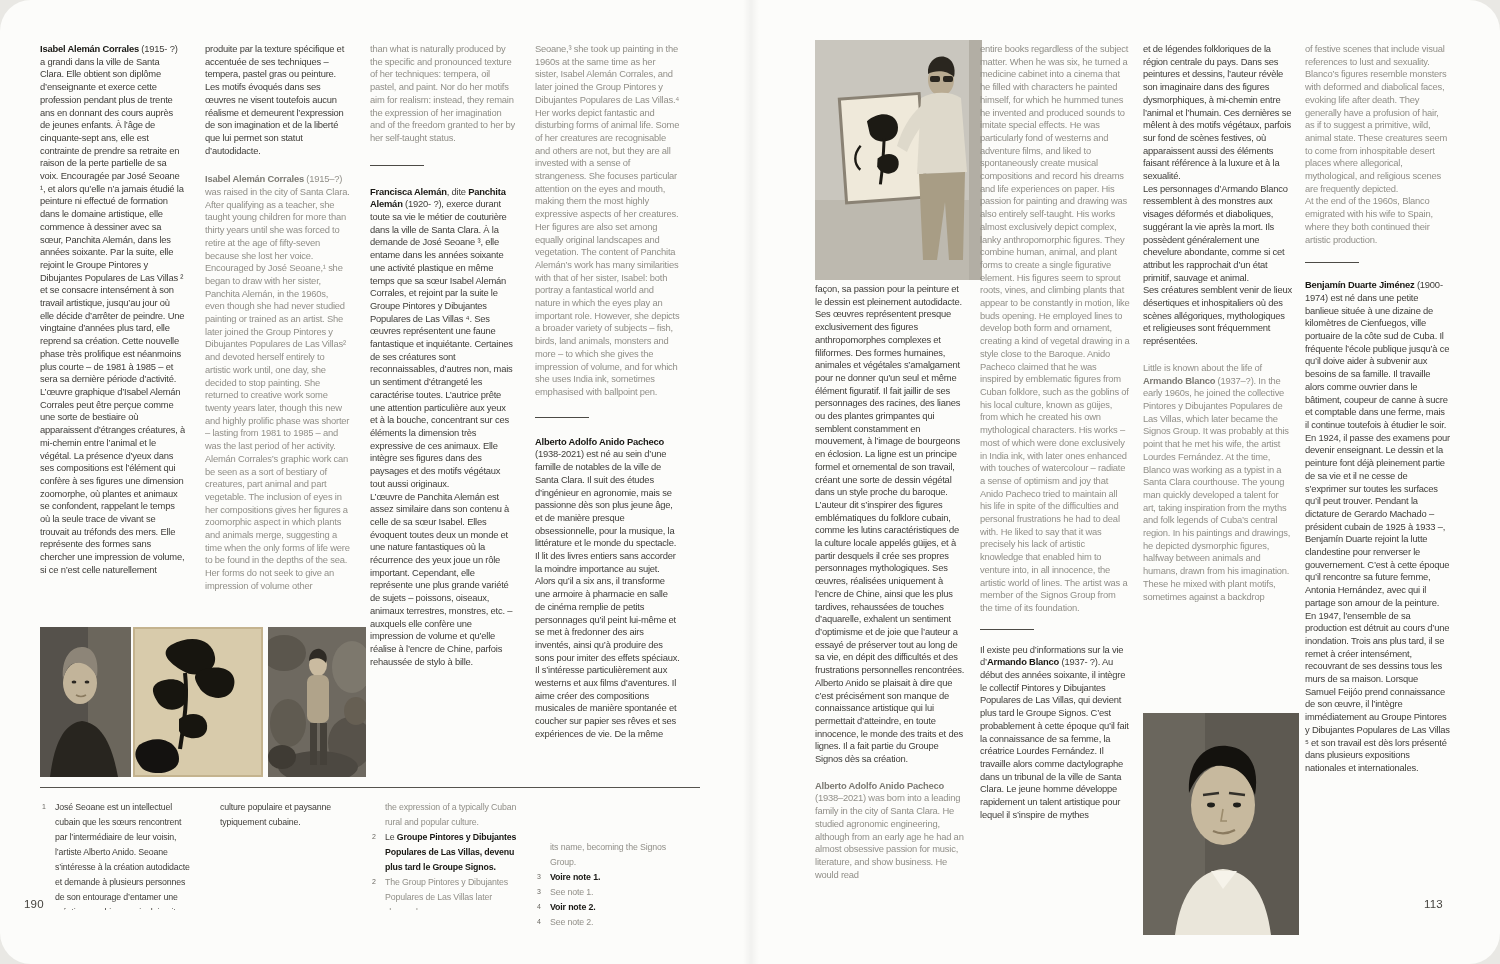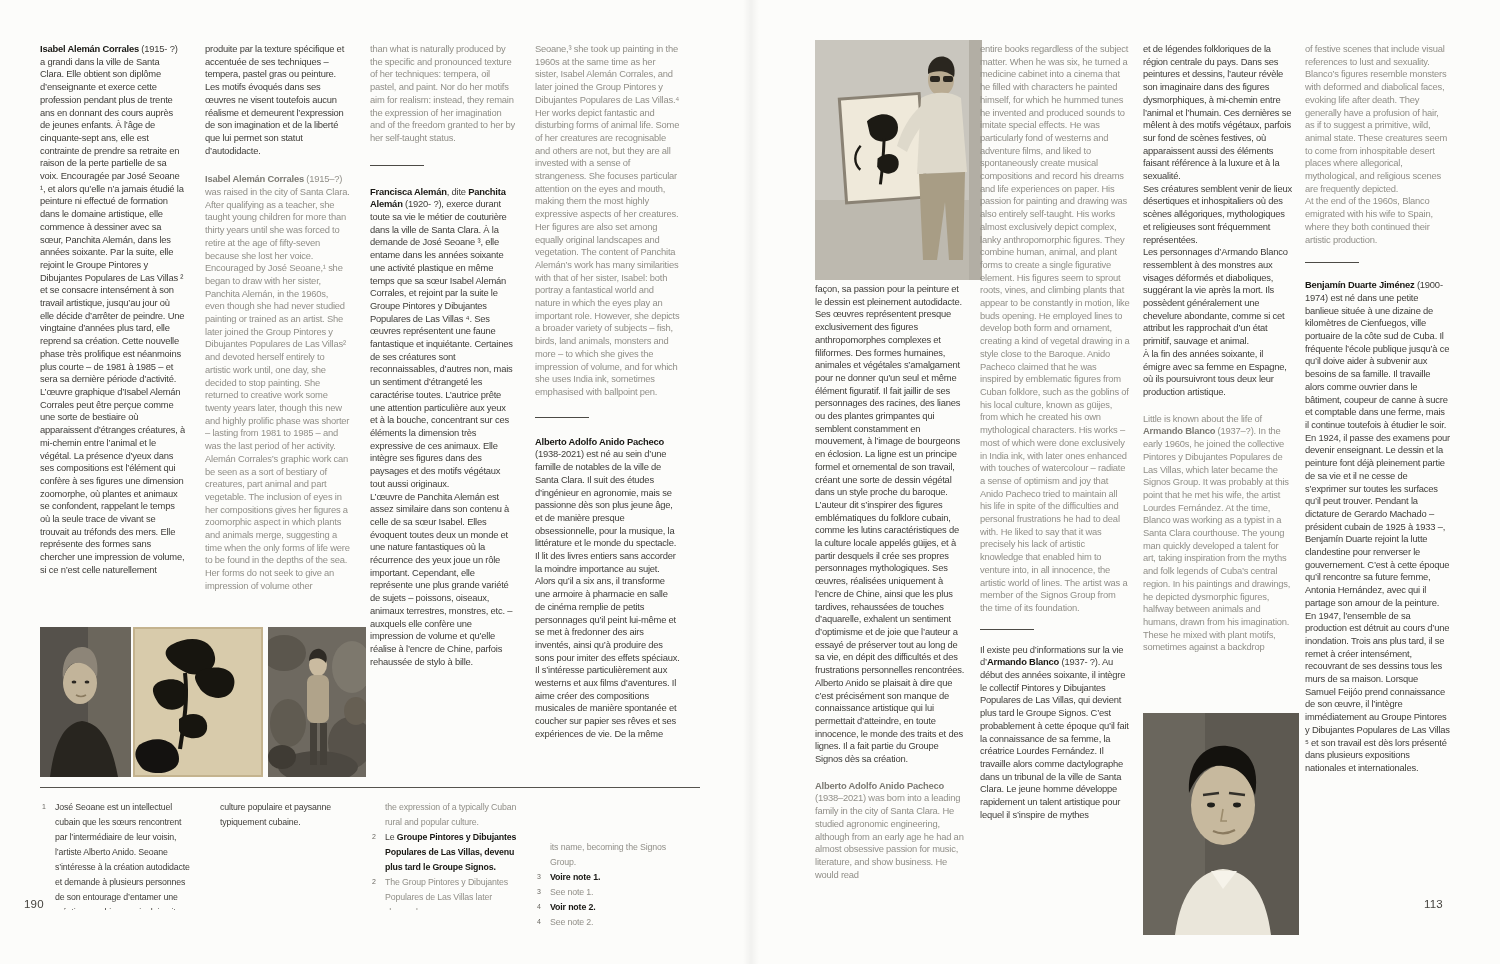--- a/index.html
+++ b/index.html
@@ -1,16 +1,16 @@
 <!DOCTYPE html>
 <html><head>
 <meta charset="utf-8">
 <style>
   html,body{margin:0;padding:0;background:#e9e8e4;}
-  .spread{position:relative;width:1500px;height:964px;background:#fcfcfa;font-family:"Liberation Sans",sans-serif;overflow:hidden;}
+  .spread{position:relative;width:1500px;height:964px;background:#fcfcfa;font-family:"Liberation Sans",sans-serif;overflow:hidden;border-radius:31px;}
   .gutter{position:absolute;left:743px;top:0;width:16px;height:964px;
     background:linear-gradient(90deg,rgba(0,0,0,0) 0%,rgba(0,0,0,0.045) 50%,rgba(0,0,0,0) 100%);}
   .col{position:absolute;overflow:hidden;}
   .para{margin:0;font-size:9.4px;line-height:12.7px;letter-spacing:-0.2px;color:#3f3d39;}
   .para .b{font-weight:bold;color:#191814;}
   .para.en{color:#918f88;}
   .para.en .b{color:#7c7a73;font-weight:bold;}
   .rule{width:54px;border-top:1px solid #4c4a45;height:0;}
   .gap{width:100%;}
   .note{font-size:8.8px;line-height:15px;position:relative;padding-left:15px;letter-spacing:-0.15px;}
@@ -147,23 +147,22 @@
       </div>
     <div class="col" style="left:980px;top:43px;width:150px;height:885px">
         <p class="para en"><span>entire books regardless of the subject matter. When he was six, he turned a medicine cabinet into a cinema that he filled with characters he painted himself, for which he hummed tunes he invented and produced sounds to imitate special effects. He was particularly fond of westerns and adventure films, and liked to spontaneously create musical compositions and record his dreams and life experiences on paper. His passion for painting and drawing was also entirely self-taught. His works almost exclusively depict complex, lanky anthropomorphic figures. They combine human, animal, and plant forms to create a single figurative element. His figures seem to sprout roots, vines, and climbing plants that appear to be constantly in motion, like buds opening. He employed lines to develop both form and ornament, creating a kind of vegetal drawing in a style close to the Baroque. Anido Pacheco claimed that he was inspired by emblematic figures from Cuban folklore, such as the goblins of his local culture, known as güijes, from which he created his own mythological characters. His works – most of which were done exclusively in India ink, with later ones enhanced with touches of watercolour – radiate a sense of optimism and joy that Anido Pacheco tried to maintain all his life in spite of the difficulties and personal frustrations he had to deal with. He liked to say that it was precisely his lack of artistic knowledge that enabled him to venture into, in all innocence, the artistic world of lines. The artist was a member of the Signos Group from the time of its foundation.</span></p>
         <div class="gap" style="height: 14px;"></div>
         <div class="rule"></div>
         <div class="gap" style="height: 14px;"></div>
         <p class="para fr"><span>Il existe peu d’informations sur la vie d’</span><span class="b">Armando Blanco</span><span> (1937- ?). Au début des années soixante, il intègre le collectif Pintores y Dibujantes Populares de Las Villas, qui devient plus tard le Groupe Signos. C’est probablement à cette époque qu’il fait la connaissance de sa femme, la créatrice Lourdes Fernández. Il travaille alors comme dactylographe dans un tribunal de la ville de Santa Clara. Le jeune homme développe rapidement un talent artistique pour lequel il s’inspire de mythes</span></p>
       </div>
     <div class="col" style="left:1143px;top:43px;width:150px;height:662px">
         <p class="para fr"><span>et de légendes folkloriques de la région centrale du pays. Dans ses peintures et dessins, l’auteur révèle son imaginaire dans des figures dysmorphiques, à mi-chemin entre l’animal et l’humain. Ces dernières se mêlent à des motifs végétaux, parfois sur fond de scènes festives, où apparaissent aussi des éléments faisant référence à la luxure et à la sexualité.</span></p>
+        <p class="para fr"><span>Les personnages d’Armando Blanco ressemblent à des monstres aux visages déformés et diaboliques, suggérant la vie après la mort. Ils possèdent généralement une chevelure abondante, comme si cet attribut les rapprochait d’un état primitif, sauvage et animal.</span></p>
         <p class="para fr"><span>Ses créatures semblent venir de lieux désertiques et inhospitaliers où des scènes allégoriques, mythologiques et religieuses sont fréquemment représentées.</span></p>
-        <p class="para fr"><span>Les personnages d’Armando Blanco ressemblent à des monstres aux visages déformés et diaboliques, suggérant la vie après la mort. Ils possèdent généralement une chevelure abondante, comme si cet attribut les rapprochait d’un état primitif, sauvage et animal.</span></p>
-        <p class="para fr"><span>À la fin des années soixante, il émigre avec sa femme en Espagne, où ils poursuivront tous deux leur production artistique.</span></p>
         <div class="gap" style="height: 14px;"></div>
         <p class="para en"><span>Little is known about the life of </span><span class="b">Armando Blanco</span><span> (1937–?). In the early 1960s, he joined the collective Pintores y Dibujantes Populares de Las Villas, which later became the Signos Group. It was probably at this point that he met his wife, the artist Lourdes Fernández. At the time, Blanco was working as a typist in a Santa Clara courthouse. The young man quickly developed a talent for art, taking inspiration from the myths and folk legends of Cuba’s central region. In his paintings and drawings, he depicted dysmorphic figures, halfway between animals and humans, drawn from his imagination. These he mixed with plant motifs, sometimes against a backdrop</span></p>
       </div>
     <div class="col" style="left:1305px;top:43px;width:145px;height:865px">
         <p class="para en"><span>of festive scenes that include visual references to lust and sexuality. Blanco’s figures resemble monsters with deformed and diabolical faces, evoking life after death. They generally have a profusion of hair, as if to suggest a primitive, wild, animal state. These creatures seem to come from inhospitable desert places where allegorical, mythological, and religious scenes are frequently depicted.</span></p>
         <p class="para en"><span>At the end of the 1960s, Blanco emigrated with his wife to Spain, where they both continued their artistic production.</span></p>
         <div class="gap" style="height: 16px;"></div>
         <div class="rule"></div>
         <div class="gap" style="height: 16px;"></div>
         <p class="para fr"><span class="b">Benjamín Duarte Jiménez</span><span> (1900-1974) est né dans une petite banlieue située à une dizaine de kilomètres de Cienfuegos, ville portuaire de la côte sud de Cuba. Il fréquente l’école publique jusqu’à ce qu’il doive aider à subvenir aux besoins de sa famille. Il travaille alors comme ouvrier dans le bâtiment, coupeur de canne à sucre et comptable dans une ferme, mais il continue toutefois à étudier le soir. En 1924, il passe des examens pour devenir enseignant. Le dessin et la peinture font déjà pleinement partie de sa vie et il ne cesse de s’exprimer sur toutes les surfaces qu’il peut trouver. Pendant la dictature de Gerardo Machado – président cubain de 1925 à 1933 –, Benjamín Duarte rejoint la lutte clandestine pour renverser le gouvernement. C’est à cette époque qu’il rencontre sa future femme, Antonia Hernández, avec qui il partage son amour de la peinture. En 1947, l’ensemble de sa production est détruit au cours d’une inondation. Trois ans plus tard, il se remet à créer intensément, recouvrant de ses dessins tous les murs de sa maison. Lorsque Samuel Feijóo prend connaissance de son œuvre, il l’intègre immédiatement au Groupe Pintores y Dibujantes Populares de Las Villas ⁵ et son travail est dès lors présenté dans plusieurs expositions nationales et internationales.</span></p>

